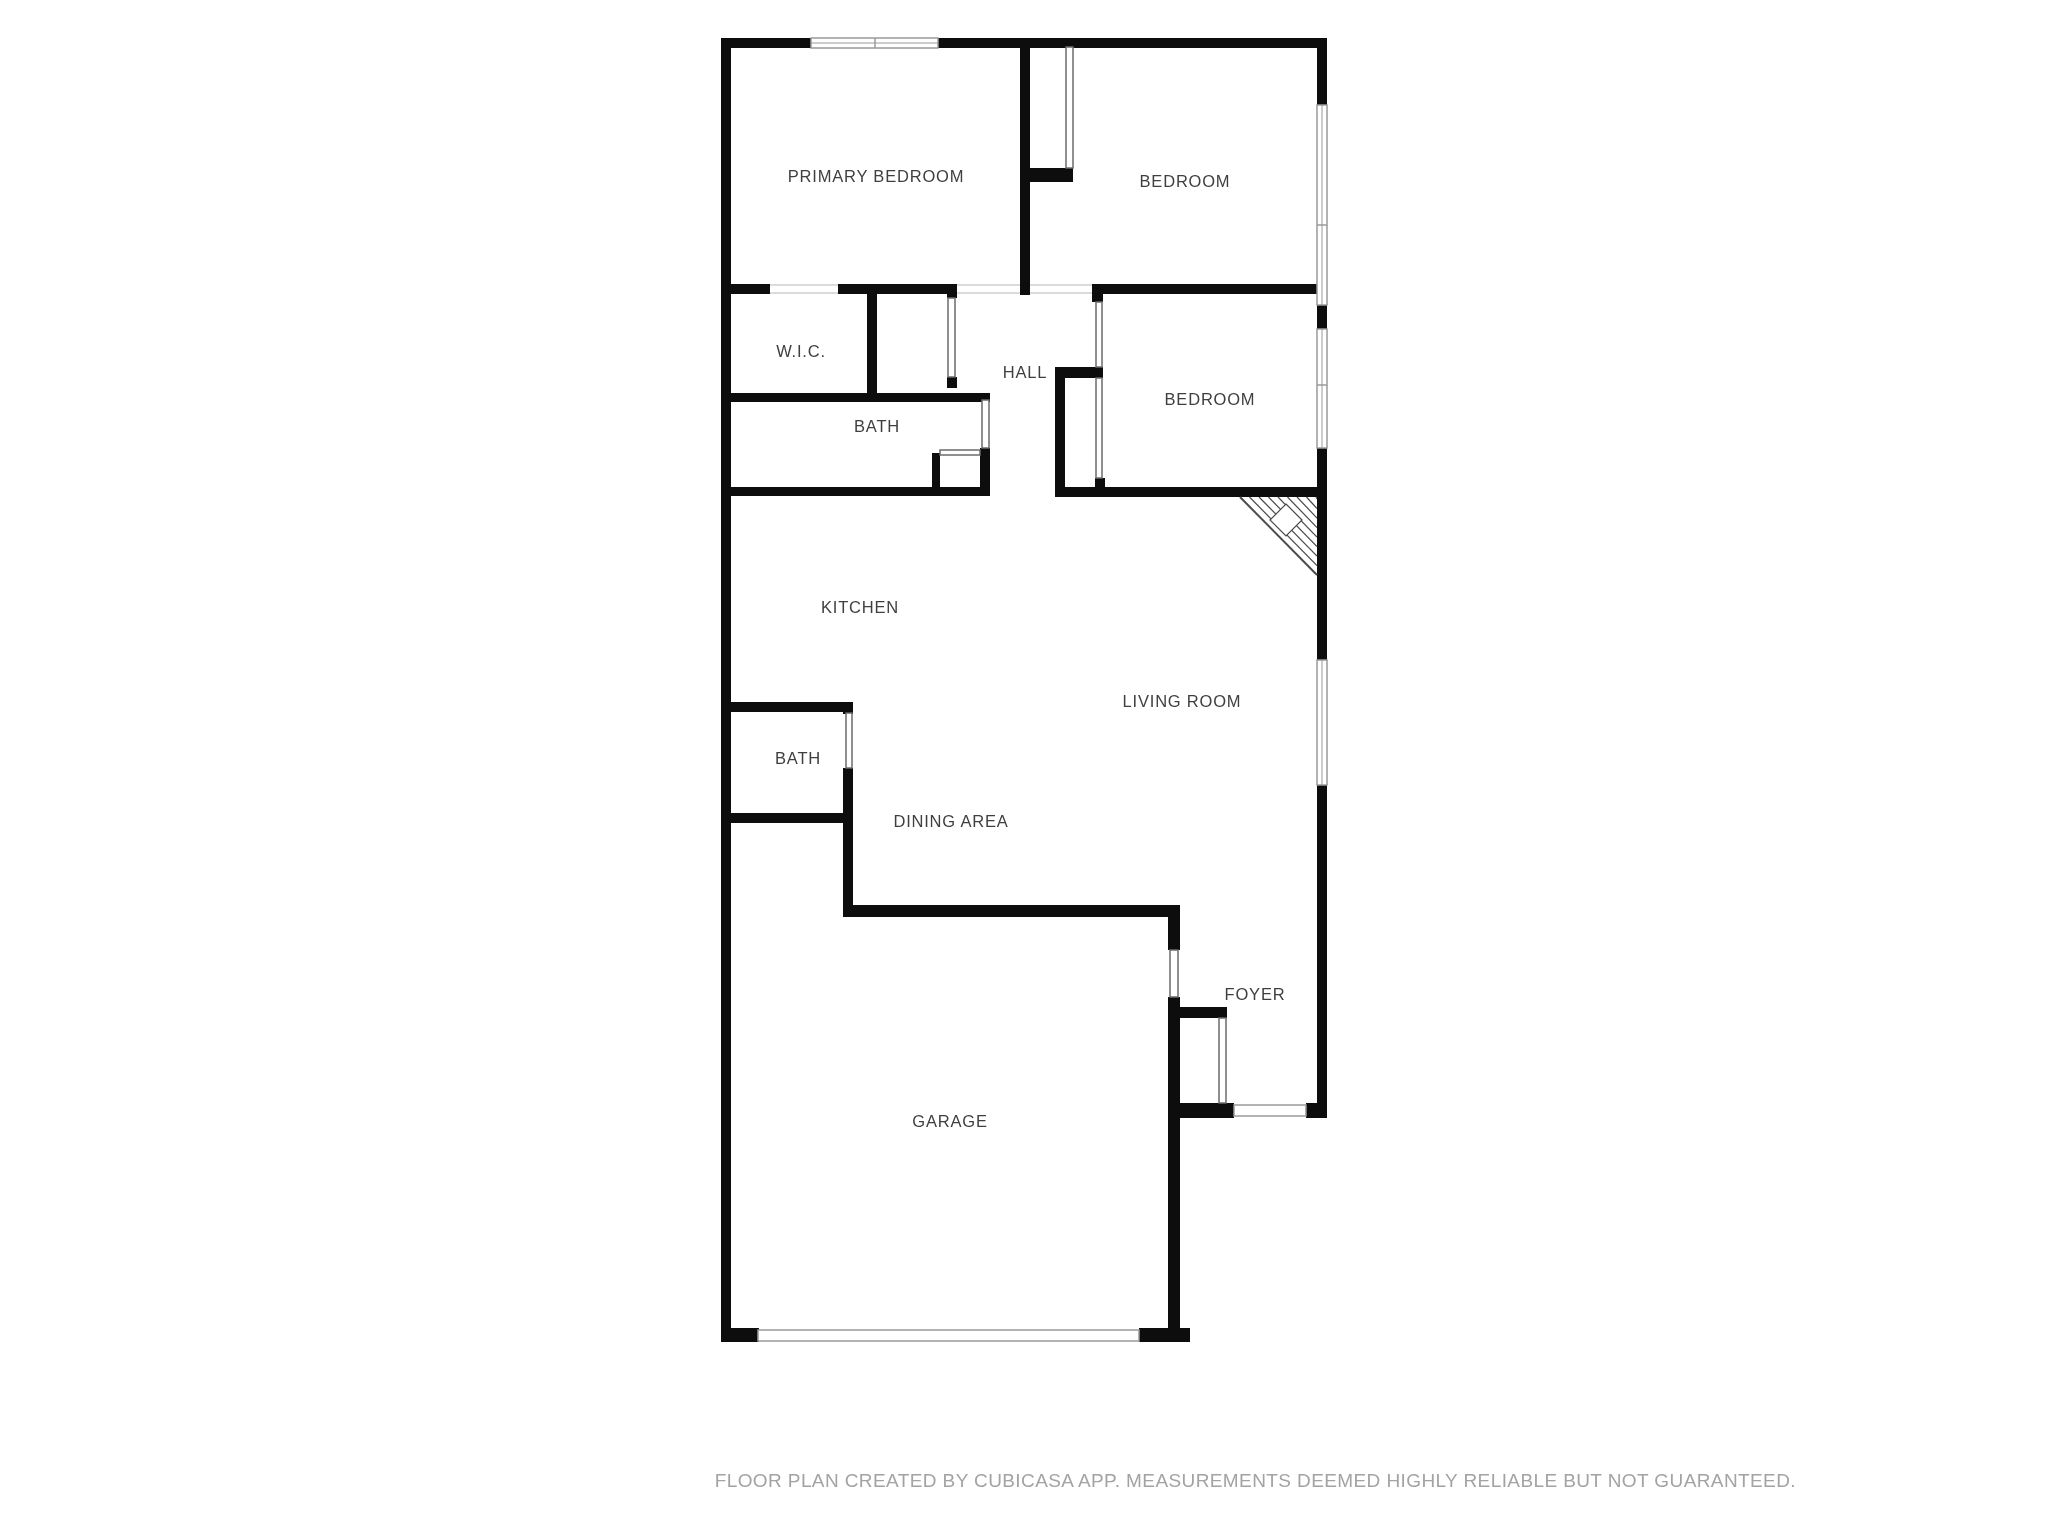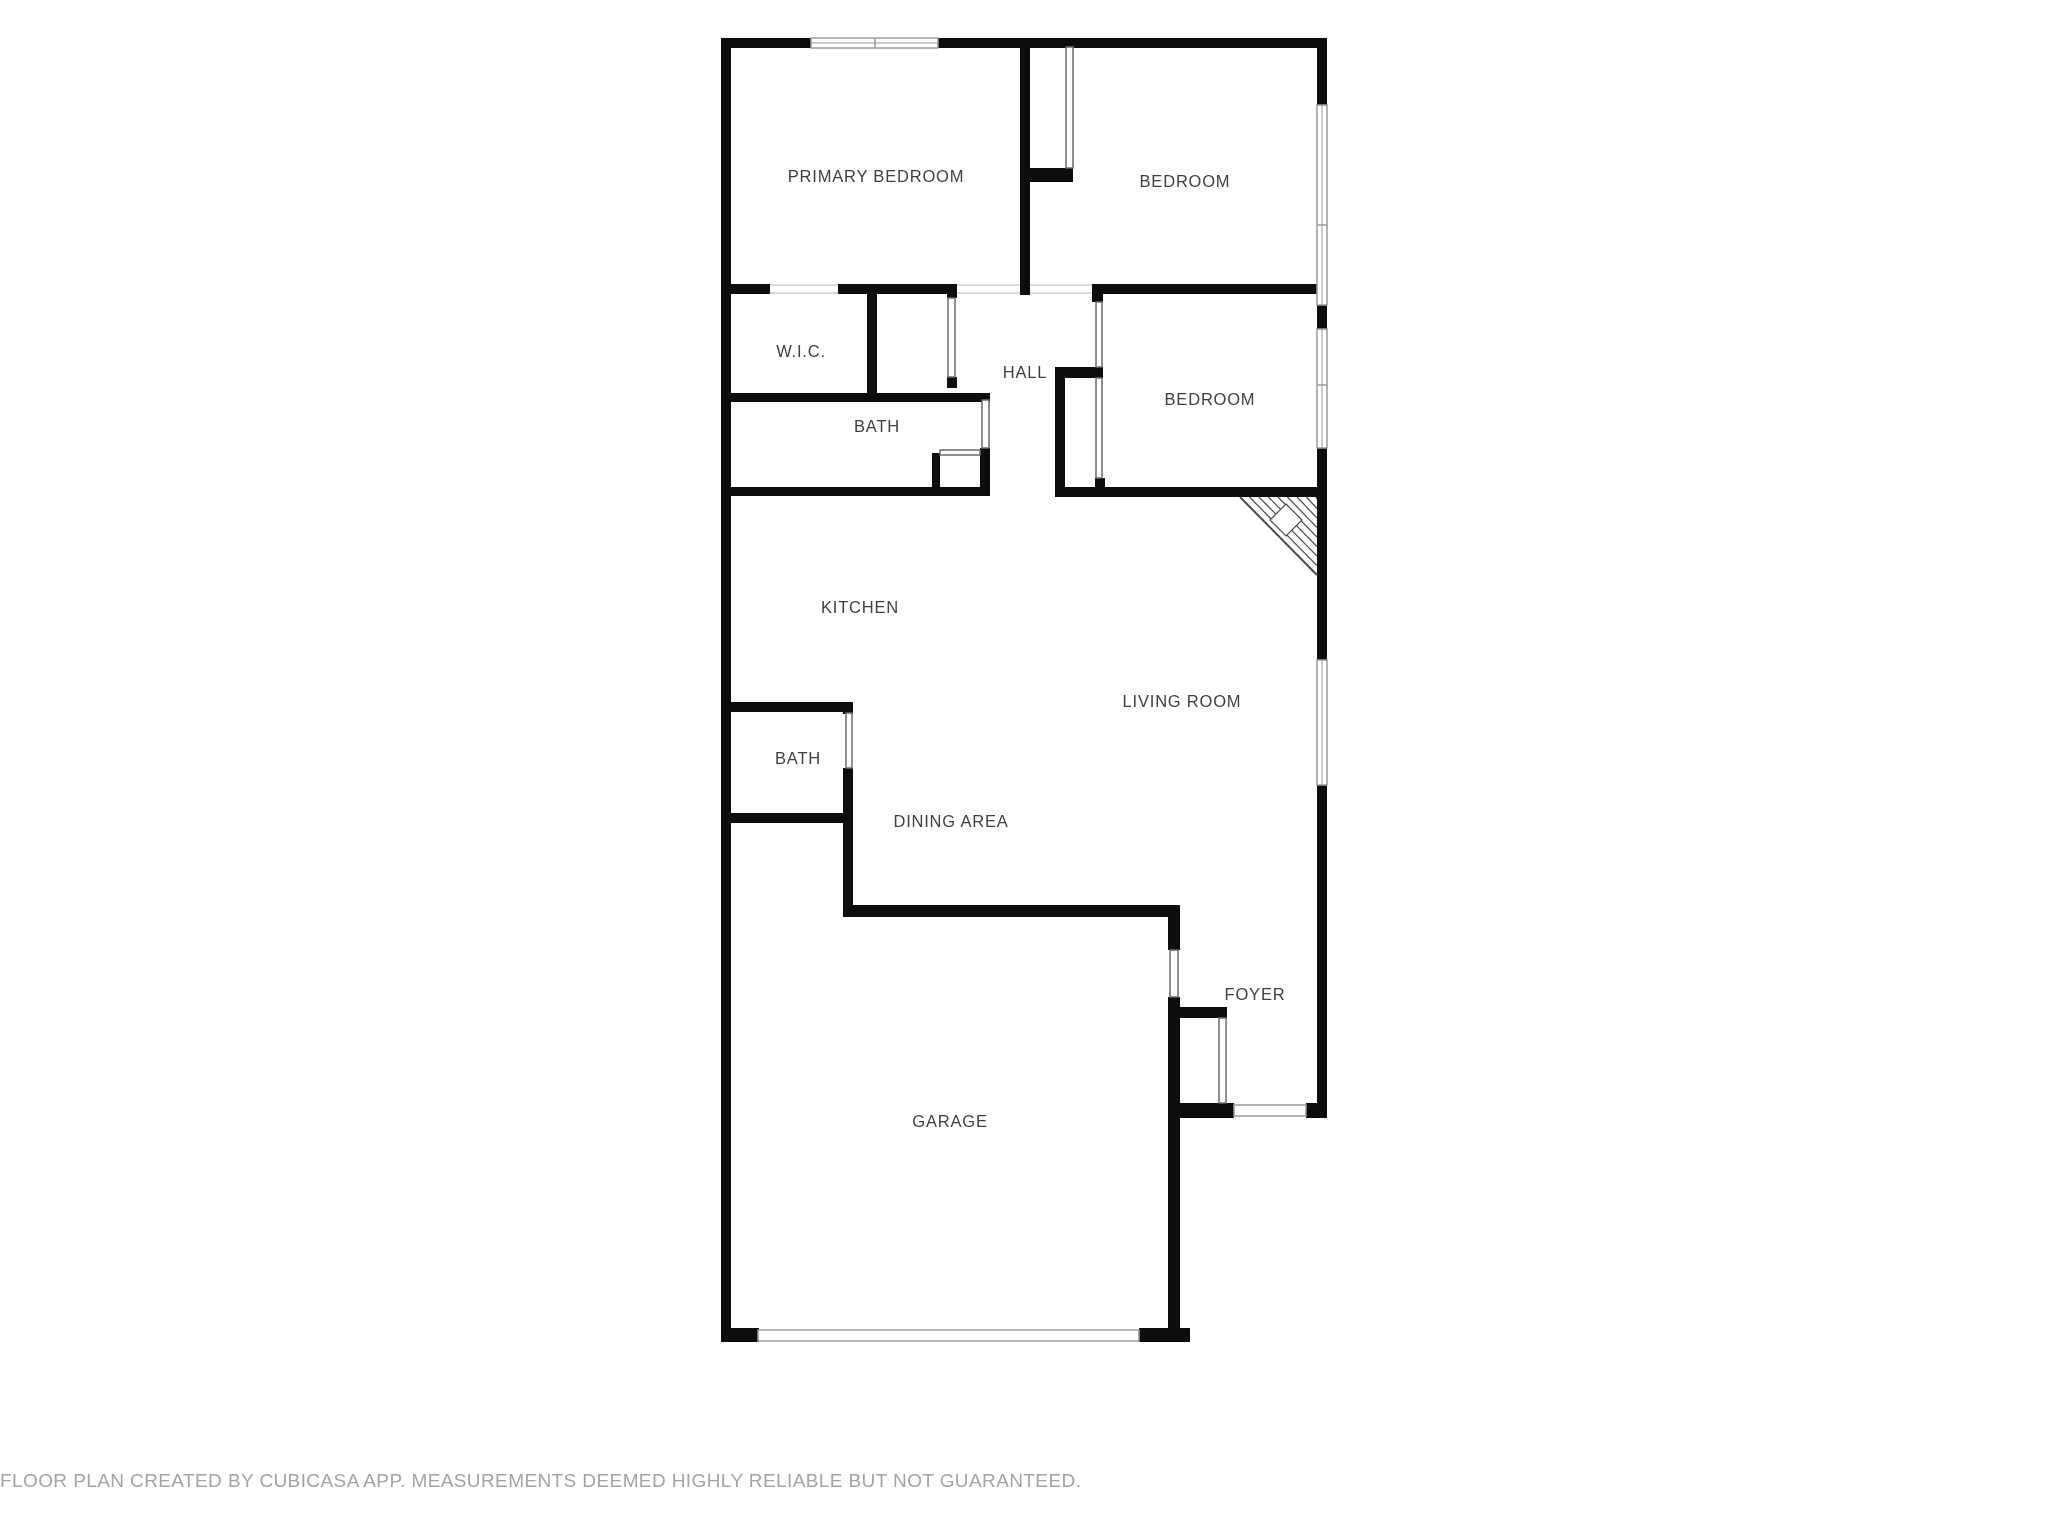--- a/index.html
+++ b/index.html
@@ -20,21 +20,21 @@
   #plan-svg {
     position: absolute;
     left: 0;
     top: 0;
   }
   #footer-disclaimer {
     position: absolute;
     left: 0;
     top: 1470px;
     width: 1796px;
-    text-align: left;
+    text-align: right;
     font-size: 19px;
     letter-spacing: 0.4px;
     color: #a3a3a3;
   }
   .room-label {
     font-family: "Liberation Sans", sans-serif;
     font-size: 16.5px;
     letter-spacing: 0.8px;
     fill: #3f3f3f;
   }

